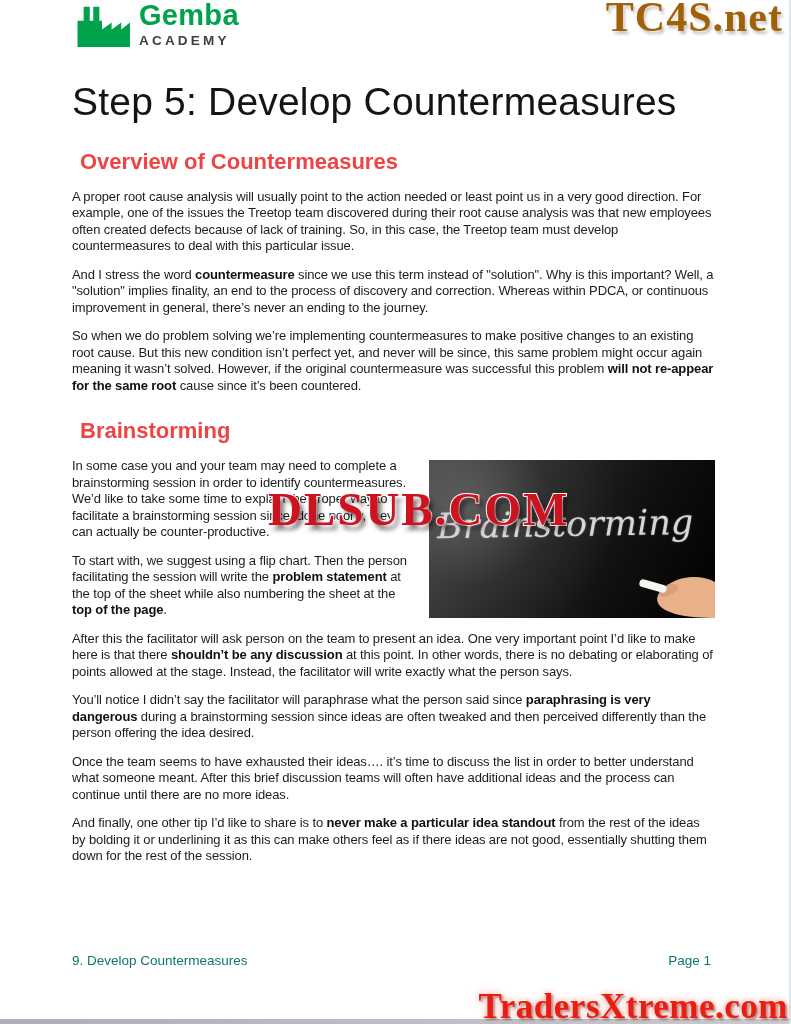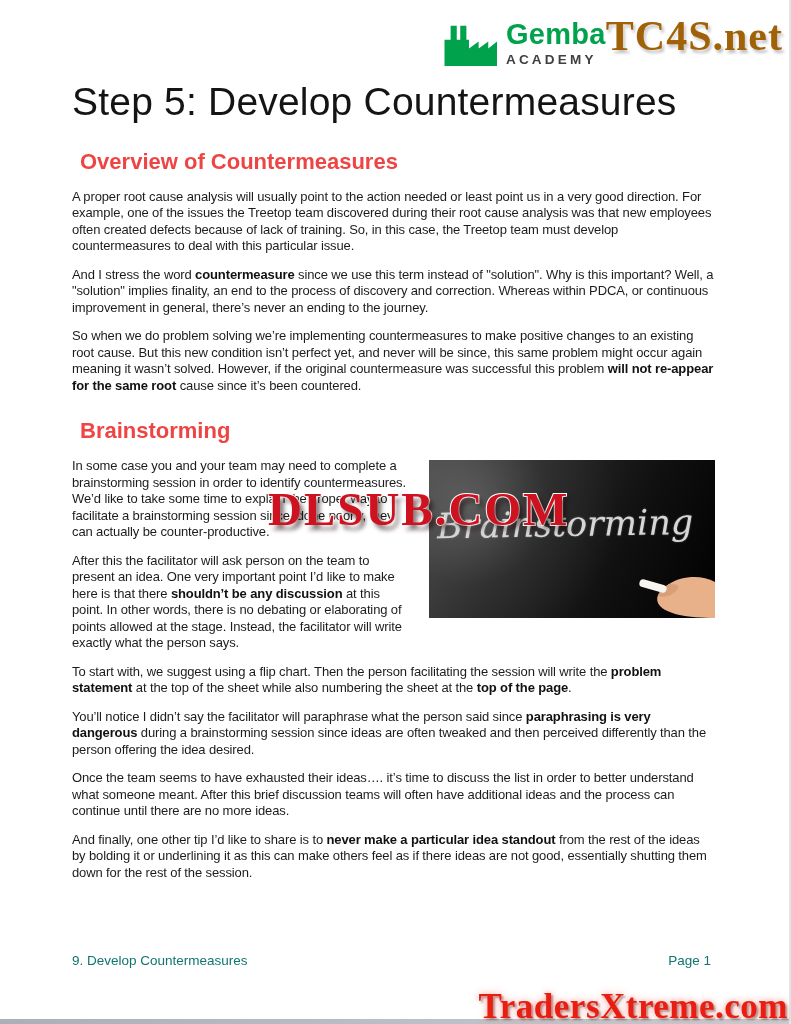--- a/index.html
+++ b/index.html
@@ -6,22 +6,22 @@
   body { width:791px; height:1024px; font-family:"Liberation Sans", sans-serif; }
   .page {
     position:relative; width:791px; height:1024px; background:#fff;
     overflow:hidden; box-sizing:border-box;
   }
   .page-bottom-edge { position:absolute; bottom:0; left:0; width:100%; height:5px;
     background:linear-gradient(to right,#aab0b6,#c9ced3); z-index:4; }
   .page-right-edge { position:absolute; top:0; right:0; width:2px; height:100%; background:#e3e6e9; z-index:4; }
 
   
-  .header { display:flex; justify-content:flex-end; align-items:flex-start;
-    padding:20px 8px 0 74px; height:72px; box-sizing:border-box; }
+  .header { display:flex; justify-content:space-between; align-items:flex-start;
+    padding:1px 8px 0 74px; height:72px; box-sizing:border-box; }
   .logo { display:flex; gap:9px; align-items:flex-start; }
   .logo-icon { margin-top:2px; }
   .logo-text { display:flex; flex-direction:column; }
   .brand { font-size:29px; font-weight:700; color:#00a24c; line-height:1; letter-spacing:.3px; }
   .subtitle { font-size:13.5px; font-weight:700; color:#3f3f3f; letter-spacing:3.2px; margin-top:3px; }
 
   
   .wm-tc4s { font:700 42px "Liberation Serif", serif; color:#a16207; letter-spacing:1px;
     -webkit-text-stroke:1.5px #ffffff; paint-order:stroke fill;
     text-shadow:0 0 9px rgba(255,255,255,.9), 2px 3px 3px rgba(0,0,0,.30); margin-top:-8px; }
@@ -91,22 +91,22 @@
     <div class="clearfix">
       <figure class="chalkboard">
         <div class="chalk-text">Brainstorming</div>
         <svg class="hand" width="110" height="62" viewBox="0 0 110 62">
           <path fill="#e8b189" d="M110 62 V26 C96 18 76 20 64 28 c-9 6 -14 12 -11 19 c5 11 30 15 57 15 Z"></path>
           <path fill="#d99f78" d="M64 28 c-6 4 -10 8 -11 12 c6 2 13 0 18 -5 c4 -4 4 -7 -7 -7 Z"></path>
           <rect x="34" y="26" width="28" height="8" rx="4" fill="#f6f5ef" transform="rotate(16 48 30)"></rect>
         </svg>
       </figure>
       <p><span>In some case you and your team may need to complete a brainstorming session in order to identify countermeasures.  We’d like to take some time to explain the proper way to facilitate a brainstorming session since, done poorly, they can actually be counter-productive.</span></p>
+      <p><span>To start with, we suggest using a flip chart.  Then the person facilitating the session will write the </span><b>problem statement</b><span> at the top of the sheet while also numbering the sheet at the </span><b>top of the page</b><span>.</span></p>
       <p><span>After this the facilitator will ask person on the team to present an idea.  One very important point I’d like to make here is that there </span><b>shouldn’t be any discussion</b><span> at this point.  In other words, there is no debating or elaborating of points allowed at the stage.  Instead, the facilitator will write exactly what the person says.</span></p>
-      <p><span>To start with, we suggest using a flip chart.  Then the person facilitating the session will write the </span><b>problem statement</b><span> at the top of the sheet while also numbering the sheet at the </span><b>top of the page</b><span>.</span></p>
       <p><span>You’ll notice I didn’t say the facilitator will paraphrase what the person said since </span><b>paraphrasing is very dangerous</b><span> during a brainstorming session since ideas are often tweaked and then perceived differently than the person offering the idea desired.</span></p>
       <p><span>Once the team seems to have exhausted their ideas…. it’s time to discuss the list in order to better understand what someone meant.  After this brief discussion teams will often have additional ideas and the process can continue until there are no more ideas.</span></p>
       <p><span>And finally, one other tip I’d like to share is to </span><b>never make a particular idea standout</b><span> from the rest of the ideas by bolding it or underlining it as this can make others feel as if there ideas are not good, essentially shutting them down for the rest of the session.</span></p>
     </div>
   </div>
 
   <div class="wm-dlsub">DLSUB.COM</div>
 
   <div class="footer">
     <span>9. Develop Countermeasures</span>

